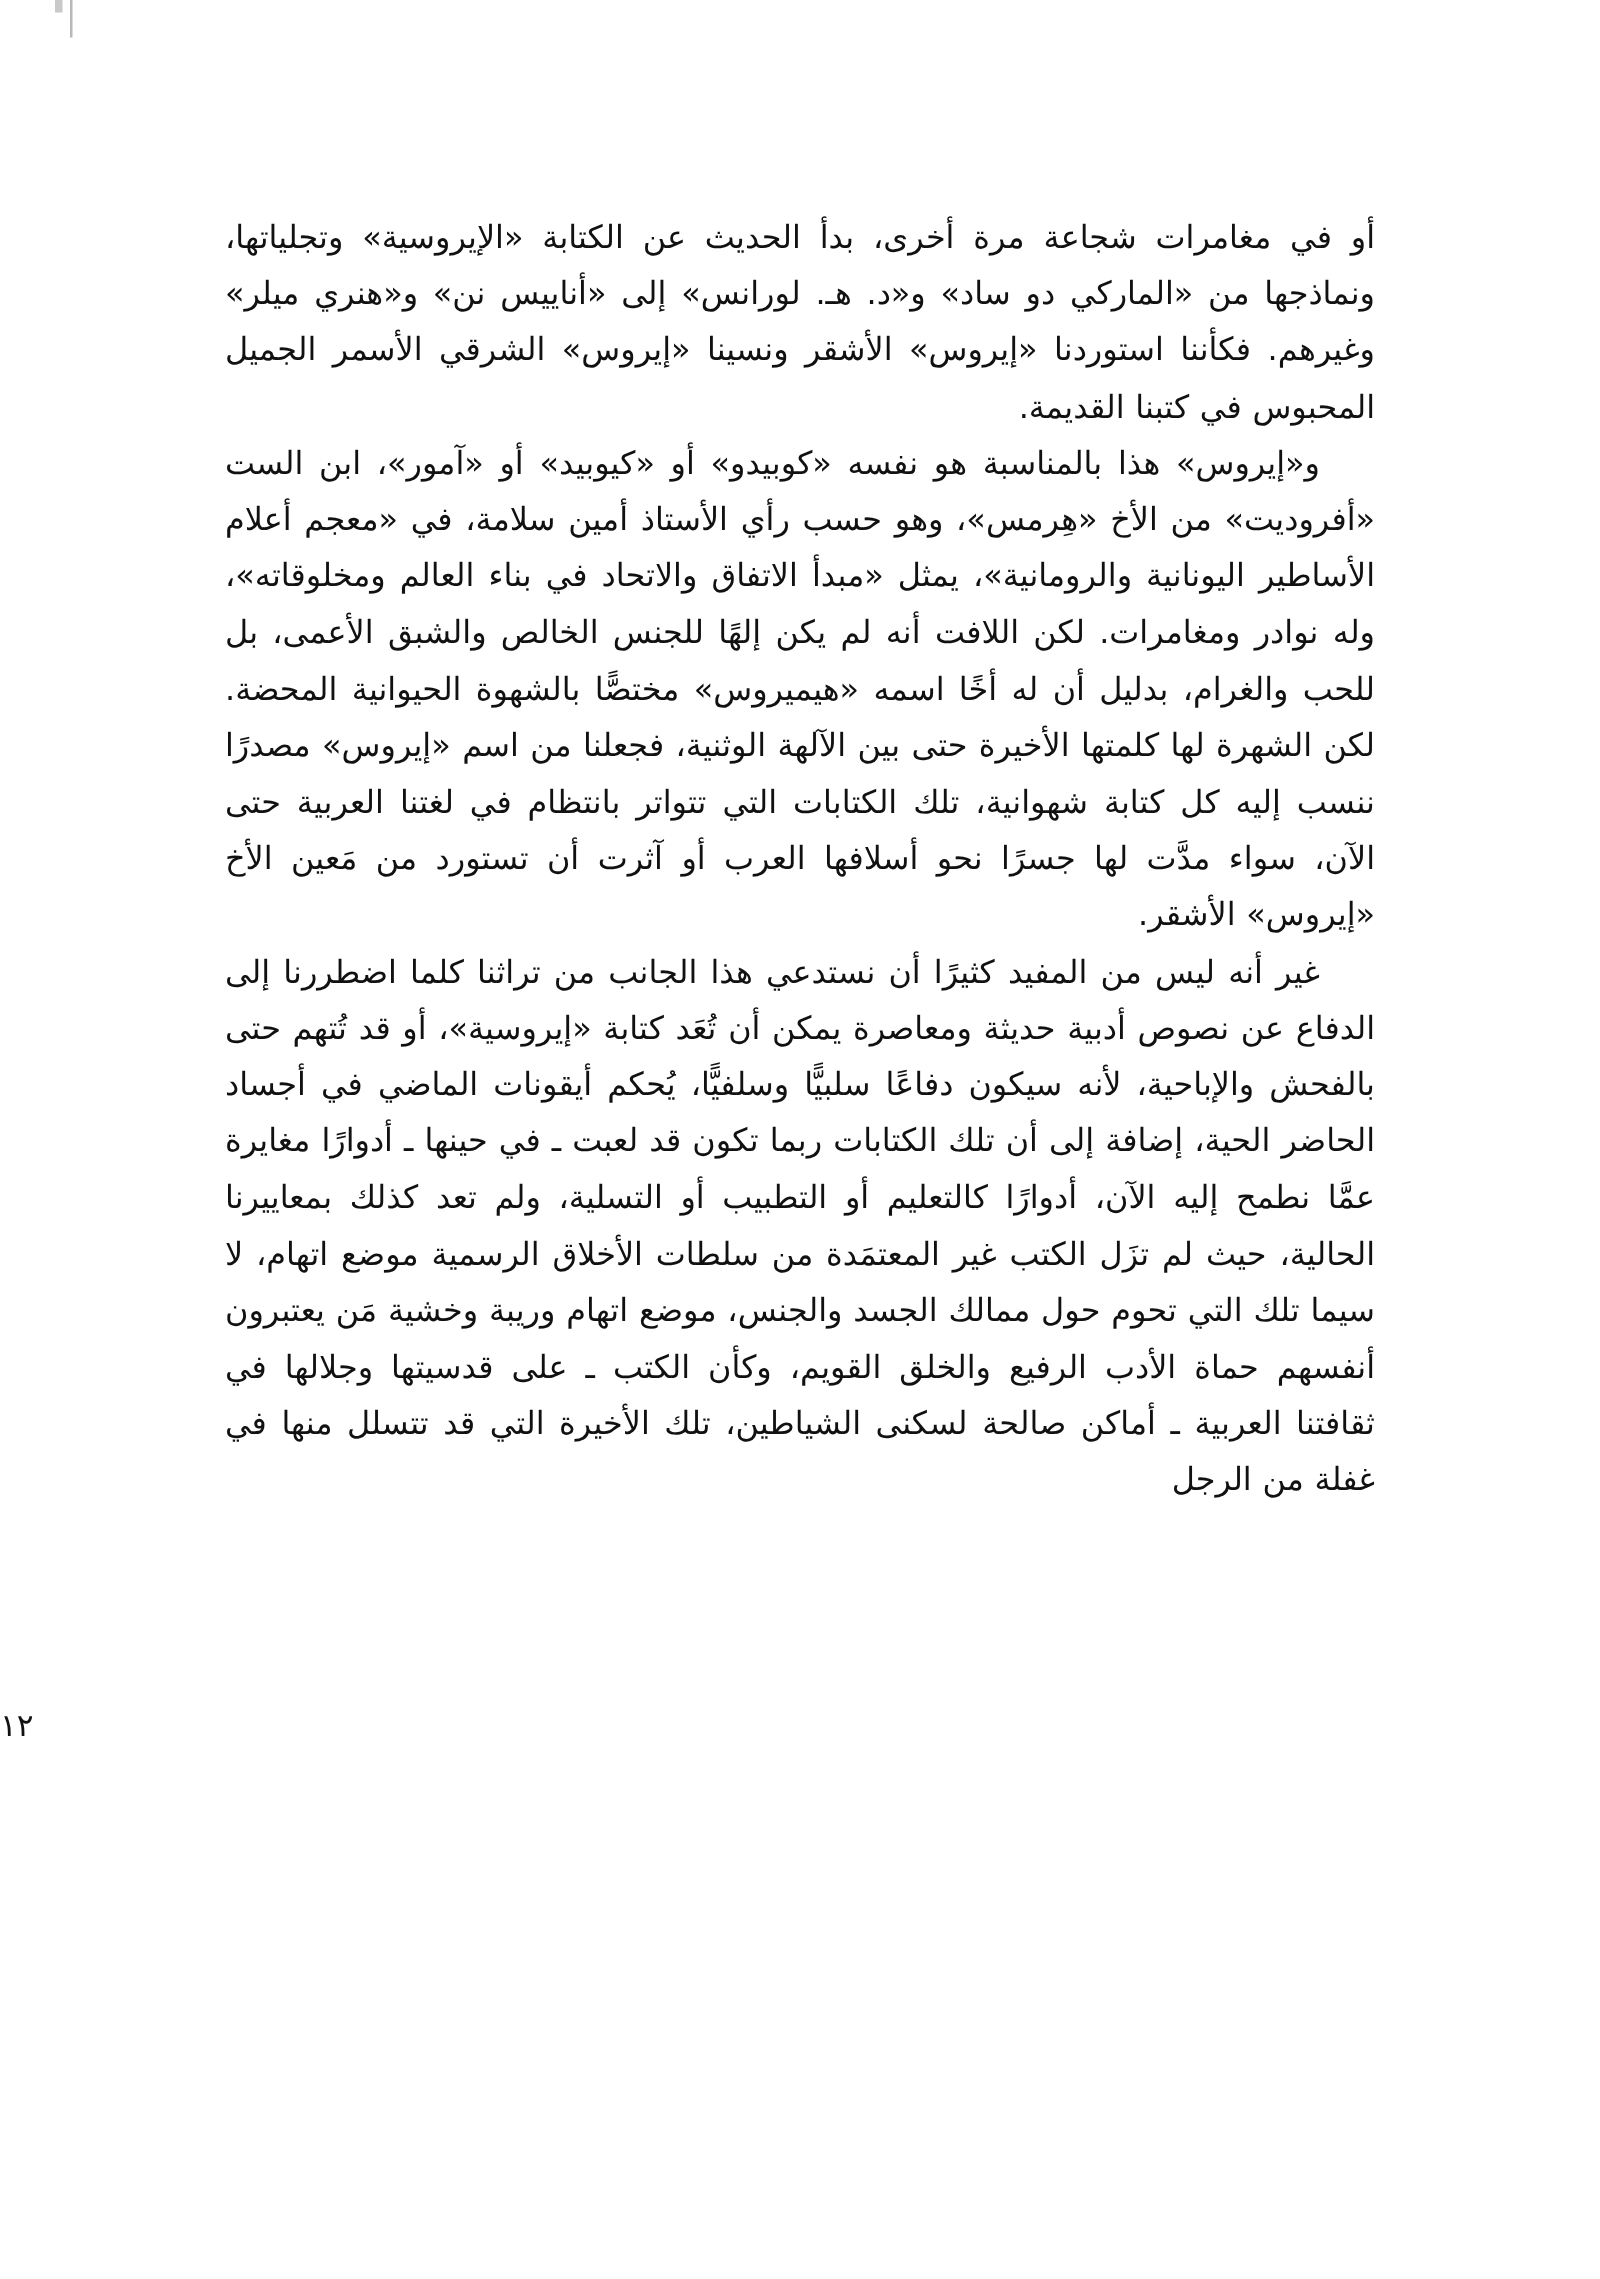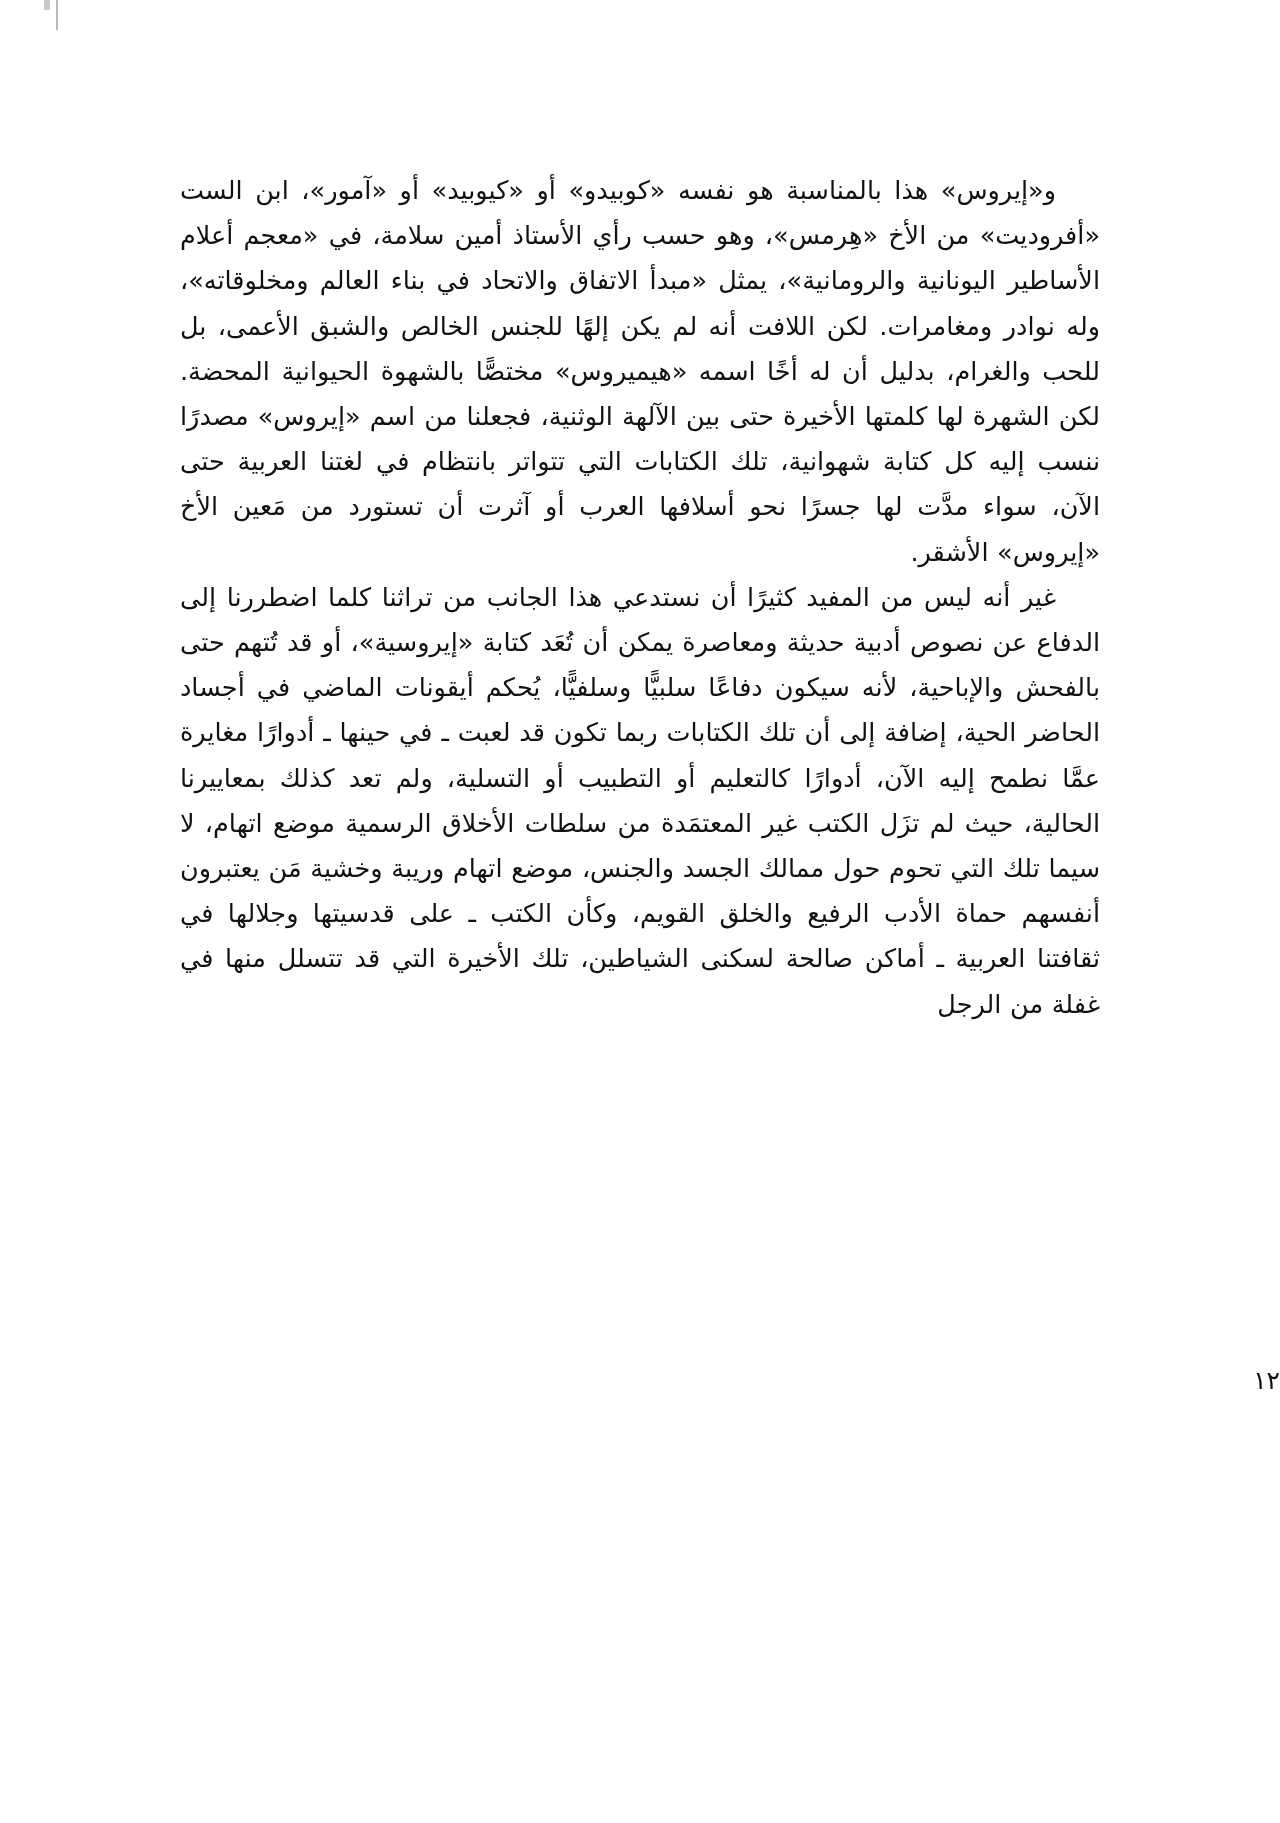--- a/index.html
+++ b/index.html
@@ -56,35 +56,36 @@
   }
   .para.indent {
     text-indent: 44px;
   }
   
   .folio {
     position: absolute;
     top: 1366px;
     left: 0;
     right: 0;
-    text-align: right;
+    text-align: left;
     font-family: "DejaVu Sans", "Liberation Sans", sans-serif;
     font-size: 25px;
     color: #111111;
     direction: rtl;
   }
 </style>
 </head>
 <body>
 
 <div class="page">
 
   <div class="scan-mark-a"></div>
   <div class="scan-mark-b"></div>
 
   <div class="text-block">
+    <p class="para">أو في مغامرات شجاعة مرة أخرى، بدأ الحديث عن الكتابة «الإيروسية» وتجلياتها، ونماذجها من «الماركي دو ساد» و«د. هـ. لورانس» إلى «أناييس نن» و«هنري ميلر» وغيرهم. فكأننا استوردنا «إيروس» الأشقر ونسينا «إيروس» الشرقي الأسمر الجميل المحبوس في كتبنا القديمة.</p>
     <p class="para indent">و«إيروس» هذا بالمناسبة هو نفسه «كوبيدو» أو «كيوبيد» أو «آمور»، ابن الست «أفروديت» من الأخ «هِرمس»، وهو حسب رأي الأستاذ أمين سلامة، في «معجم أعلام الأساطير اليونانية والرومانية»، يمثل «مبدأ الاتفاق والاتحاد في بناء العالم ومخلوقاته»، وله نوادر ومغامرات. لكن اللافت أنه لم يكن إلهًا للجنس الخالص والشبق الأعمى، بل للحب والغرام، بدليل أن له أخًا اسمه «هيميروس» مختصًّا بالشهوة الحيوانية المحضة. لكن الشهرة لها كلمتها الأخيرة حتى بين الآلهة الوثنية، فجعلنا من اسم «إيروس» مصدرًا ننسب إليه كل كتابة شهوانية، تلك الكتابات التي تتواتر بانتظام في لغتنا العربية حتى الآن، سواء مدَّت لها جسرًا نحو أسلافها العرب أو آثرت أن تستورد من مَعين الأخ «إيروس» الأشقر.</p>
     <p class="para indent">غير أنه ليس من المفيد كثيرًا أن نستدعي هذا الجانب من تراثنا كلما اضطررنا إلى الدفاع عن نصوص أدبية حديثة ومعاصرة يمكن أن تُعَد كتابة «إيروسية»، أو قد تُتهم حتى بالفحش والإباحية، لأنه سيكون دفاعًا سلبيًّا وسلفيًّا، يُحكم أيقونات الماضي في أجساد الحاضر الحية، إضافة إلى أن تلك الكتابات ربما تكون قد لعبت ـ في حينها ـ أدوارًا مغايرة عمَّا نطمح إليه الآن، أدوارًا كالتعليم أو التطبيب أو التسلية، ولم تعد كذلك بمعاييرنا الحالية، حيث لم تزَل الكتب غير المعتمَدة من سلطات الأخلاق الرسمية موضع اتهام، لا سيما تلك التي تحوم حول ممالك الجسد والجنس، موضع اتهام وريبة وخشية مَن يعتبرون أنفسهم حماة الأدب الرفيع والخلق القويم، وكأن الكتب ـ على قدسيتها وجلالها في ثقافتنا العربية ـ أماكن صالحة لسكنى الشياطين، تلك الأخيرة التي قد تتسلل منها في غفلة من الرجل</p>
   </div>
 
   <div class="folio">١٢</div>
 
 </div>
 
 </body></html>

